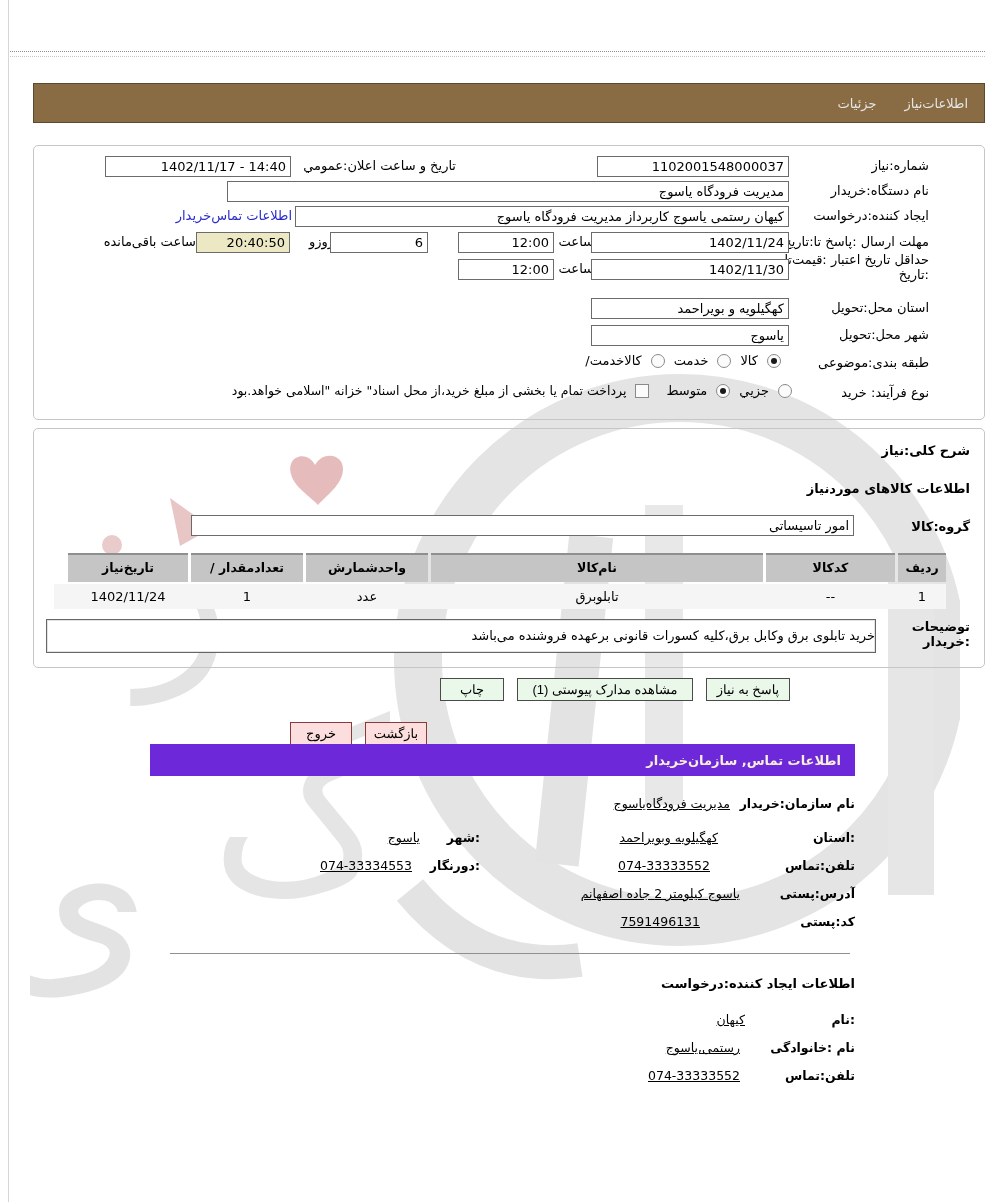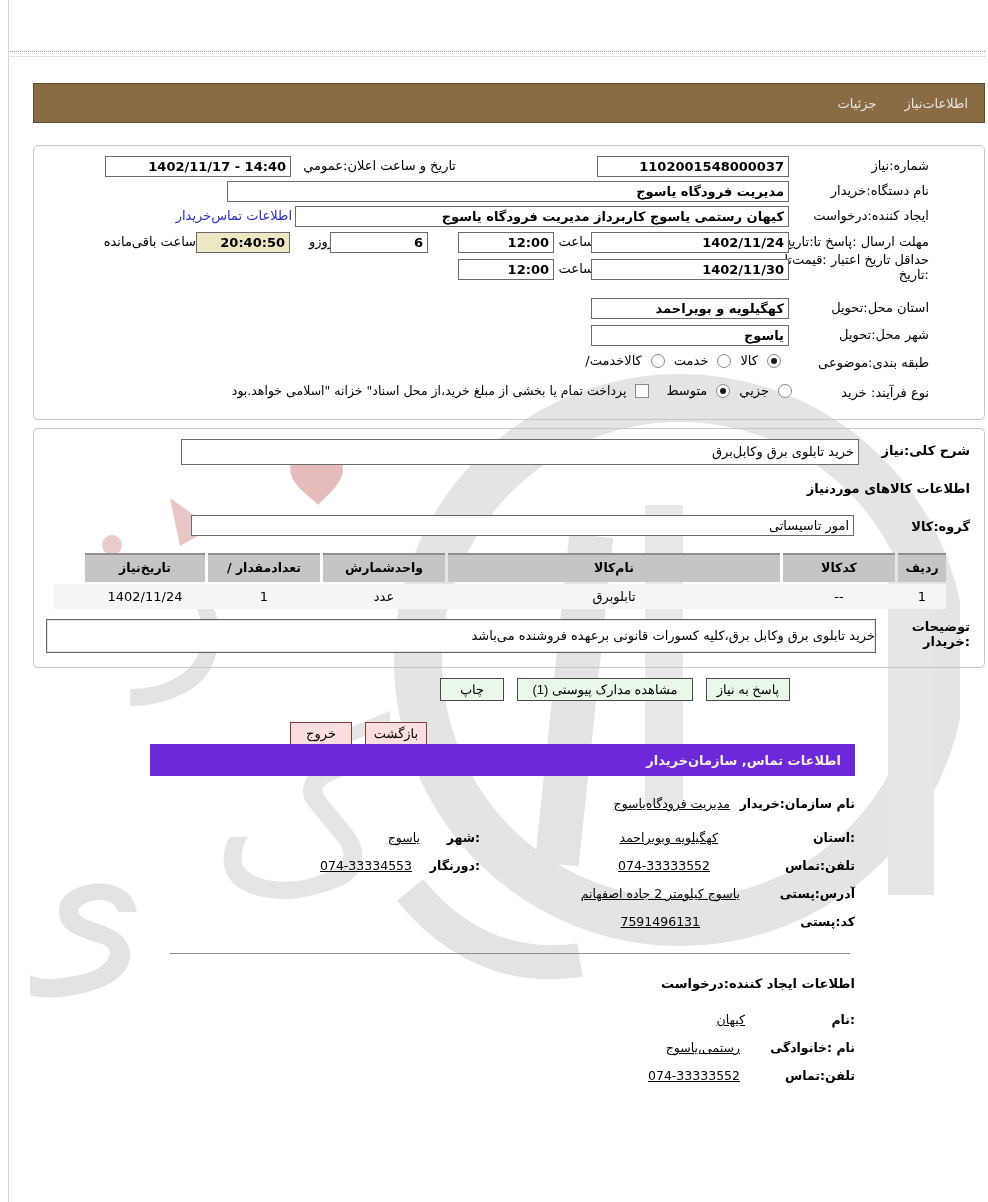--- a/index.html
+++ b/index.html
@@ -14,42 +14,42 @@
           direction:rtl;padding-right:16px;gap:28px;}
   .tabbar span{color:#e5e5e5;font-size:13px;cursor:pointer;}
   .panel{position:absolute;left:33px;width:952px;border:1px solid #c6c6c6;border-radius:5px;
          box-sizing:border-box;background:transparent;z-index:1;}
   .panel1{top:145px;height:275px;}
   .panel2{top:428px;height:240px;}
   .lbl{position:absolute;white-space:nowrap;font-size:13px;color:#000;}
   .lbl.b{font-weight:bold;}
   .lbl2{line-height:15px;text-align:right;}
   .inp{position:absolute;height:19px;line-height:19px;background:#fff;border:1px solid #6b6b6b;
-       padding:0 4px;font-size:13px;font-weight:bold;text-align:right;white-space:nowrap;
+       padding:0 4px;font-size:13px;font-weight:normal;text-align:right;white-space:nowrap;
        overflow:hidden;box-sizing:content-box;z-index:2;}
   .ltr{direction:ltr;unicode-bidi:isolate;}
   .timer{background:#ece8c4;}
   .link{position:absolute;color:#2a2acb;font-size:13px;white-space:nowrap;cursor:pointer;z-index:2;}
   .opts{position:absolute;display:flex;align-items:center;gap:9px;direction:rtl;z-index:2;}
   .radio{width:12px;height:12px;border-radius:50%;border:1px solid #8a8a8a;background:#fbfbfb;
          display:inline-block;position:relative;flex:0 0 auto;cursor:pointer;}
   .radio.checked::after{content:"";position:absolute;left:3px;top:3px;right:3px;bottom:3px;
          border-radius:50%;background:#1a1a1a;}
   .checkbox{width:12px;height:12px;border:1px solid #8a8a8a;background:#fbfbfb;display:inline-block;
          flex:0 0 auto;cursor:pointer;}
   .optlbl{font-size:13px;white-space:nowrap;}
   .note{font-size:12.5px;white-space:nowrap;}
   .heading{position:absolute;font-weight:bold;font-size:13px;white-space:nowrap;z-index:2;}
   .tbl{position:absolute;left:20px;top:124px;width:892px;z-index:2;}
   .thead,.trow{display:flex;direction:rtl;gap:3px;}
   .th{background:#c5c5c5;border-top:2px solid #8f8f8f;font-weight:bold;font-size:12.5px;
       text-align:center;height:27px;line-height:26px;white-space:nowrap;overflow:hidden;}
   .trow{background:#f5f5f5;margin-top:2px;}
   .td{font-size:13px;text-align:center;height:25px;line-height:25px;white-space:nowrap;}
-  .c0{width:48px;} .c1{width:112px;} .c2{width:332px;} .c3{width:122px;} .c4{width:112px;} .c5{width:120px;}
+  .c0{width:48px;} .c1{width:129px;} .c2{width:332px;} .c3{width:122px;} .c4{width:112px;} .c5{width:120px;}
   .notes-box{position:absolute;left:12px;top:190px;width:828px;height:32px;line-height:32px;
       background:#fff;border:1px solid #666;box-shadow:inset 0 0 0 1px #e2e2e2;text-align:right;
       font-size:13px;white-space:nowrap;overflow:hidden;z-index:2;}
   .buttons{position:absolute;top:678px;right:198px;display:flex;direction:rtl;gap:13px;z-index:2;}
   .btn{height:23px;line-height:21px;text-align:center;font-size:13px;border:1px solid #4a4a4a;
        background:#eaf8ea;box-sizing:border-box;cursor:pointer;white-space:nowrap;padding:0 6px;}
   .btn.pink{background:#fcdede;border-color:#8b3a3a;margin-top:44px;}
   .contact-bar{position:absolute;left:150px;top:744px;width:705px;height:32px;background:#6d28d9;
        z-index:2;display:flex;align-items:center;direction:rtl;padding-right:14px;box-sizing:border-box;}
   .contact-bar span{color:#f7efda;font-weight:bold;font-size:13px;}
@@ -134,21 +134,20 @@
       <span class="optlbl">جزیي</span>
       <span class="radio checked"></span>
       <span class="optlbl">متوسط</span>
       <span class="checkbox" style="margin-right:8px"></span>
       <span class="note">پرداخت تمام یا بخشی از مبلغ خرید،از محل اسناد" خزانه "اسلامی خواهد.بود</span>
     </div>
   </div>
 
   <div class="panel panel2">
     <span class="lbl b" style="top:14px;right:14px">شرح کلی:نیاز</span>
-    <div class="inp" style="top:10px;right:125px;width:668px;height:24px;line-height:24px;font-weight:normal">خرید تابلوی برق وکابل‌برق</div>
 
     <span class="heading" style="top:52px;right:14px">اطلاعات کالاهای موردنیاز</span>
 
     <span class="lbl b" style="top:90px;right:14px">گروه:کالا</span>
     <div class="inp" style="top:86px;right:130px;width:653px;font-weight:normal">امور تاسیساتی</div>
 
     <div class="tbl">
       <div class="thead">
         <span class="th c0">ردیف</span>
         <span class="th c1">کدکالا</span>

